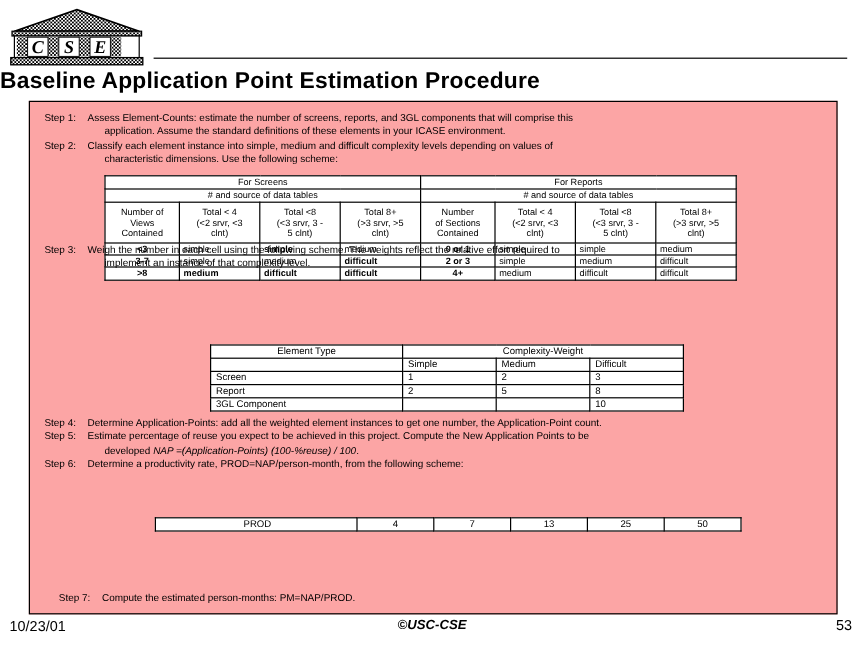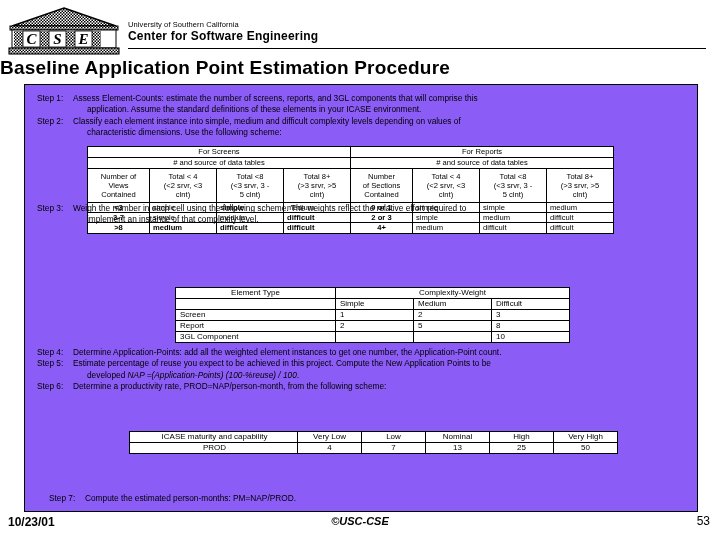--- a/index.html
+++ b/index.html
@@ -27,21 +27,21 @@
 
   #title {
     position:absolute; left:0; top:57px; width:720px;
     font-size:19px; font-weight:bold; letter-spacing:.2px;
     white-space:nowrap;
   }
 
   
   #content {
     position:absolute; left:24px; top:84px; width:674px; height:428px;
-    border:1px solid #000; background:#8b5cf6;
+    border:1px solid #000; background:#fca5a5;
     padding:4px 0 0 0;
   }
 
   .step { font-size:8.3px; line-height:11.4px; white-space:nowrap; }
   .step .lbl { display:inline-block; width:36px; }
   .step .ind { display:inline-block; width:50px; }
   .steps-top { padding:4px 0 0 12px; }
   .it { font-style:italic; }
 
   
@@ -88,21 +88,21 @@
   #tbl3 { font-size:8px; }
   #tbl3 td { height:11px; }
   #tbl3 .rl { width:168px; text-align:center; padding-left:4px; }
   #tbl3 .rv { width:64px; text-align:center; }
 
   
   #step7 { position:absolute; left:24px; top:408px; }
 
   
   #footer { position:absolute; left:0; top:512px; width:720px; height:28px; }
-  #date  { position:absolute; left:8px;  top:3px; font-size:12px; font-weight:bold;text-align:right; }
+  #date  { position:absolute; left:8px;  top:3px; font-size:12px; font-weight:normal;text-align:right; }
   #copy  { position:absolute; left:0; top:3px; width:720px; text-align:center; font-size:11px; font-weight:bold;font-style:italic; }
   #pageno{ position:absolute; right:10px; top:2px; font-size:12px; font-weight:normal; }
 </style>
 </head>
 <body>
 
 <div id="header">
 
   <div id="logo">
     <svg width="116" height="52" viewBox="0 0 116 52" xmlns="http://www.w3.org/2000/svg">
@@ -127,24 +127,20 @@
       <rect x="43" y="25" width="17" height="16" fill="#ffffff" stroke="#000" stroke-width="0.8"></rect>
       <rect x="69" y="25" width="17" height="16" fill="#ffffff" stroke="#000" stroke-width="0.8"></rect>
       <text x="25.5" y="38" font-family="Liberation Serif, serif" font-size="15" font-style="italic" font-weight="bold" text-anchor="middle">C</text>
       <text x="51.5" y="38" font-family="Liberation Serif, serif" font-size="15" font-style="italic" font-weight="bold" text-anchor="middle">S</text>
       <text x="77.5" y="38" font-family="Liberation Serif, serif" font-size="15" font-style="italic" font-weight="bold" text-anchor="middle">E</text>
 
       <rect x="3" y="42" width="110" height="6" fill="url(#hatch)" stroke="#000" stroke-width="1.1"></rect>
     </svg>
   </div>
 
-  <div id="org">
-    <div class="line1">University of Southern California</div>
-    <div class="line2">Center for Software  Engineering</div>
-  </div>
   <div id="org-rule"></div>
 </div>
 
 <div id="title">Baseline Application Point Estimation Procedure</div>
 
 <div id="content">
 
   <div class="steps-top">
     <div class="step">
       <span class="lbl">Step 1:</span><span>Assess Element-Counts: estimate the number of screens, reports, and 3GL components  that will comprise this</span>
@@ -305,28 +301,20 @@
     </div>
     <div class="step">
       <span class="lbl">Step 6:</span><span>Determine a productivity rate, PROD=NAP/person-month, from the following scheme:</span>
     </div>
   </div>
 
   <div id="tbl3wrap">
     <table class="g" id="tbl3">
       <tbody>
       <tr>
-        <td class="rl">ICASE maturity and capability</td>
-        <td class="rv">Very Low</td>
-        <td class="rv">Low</td>
-        <td class="rv">Nominal</td>
-        <td class="rv">High</td>
-        <td class="rv">Very High</td>
-      </tr>
-      <tr>
         <td class="rl">PROD</td>
         <td class="rv">4</td>
         <td class="rv">7</td>
         <td class="rv">13</td>
         <td class="rv">25</td>
         <td class="rv">50</td>
       </tr>
     </tbody>
       </table>
   </div>

